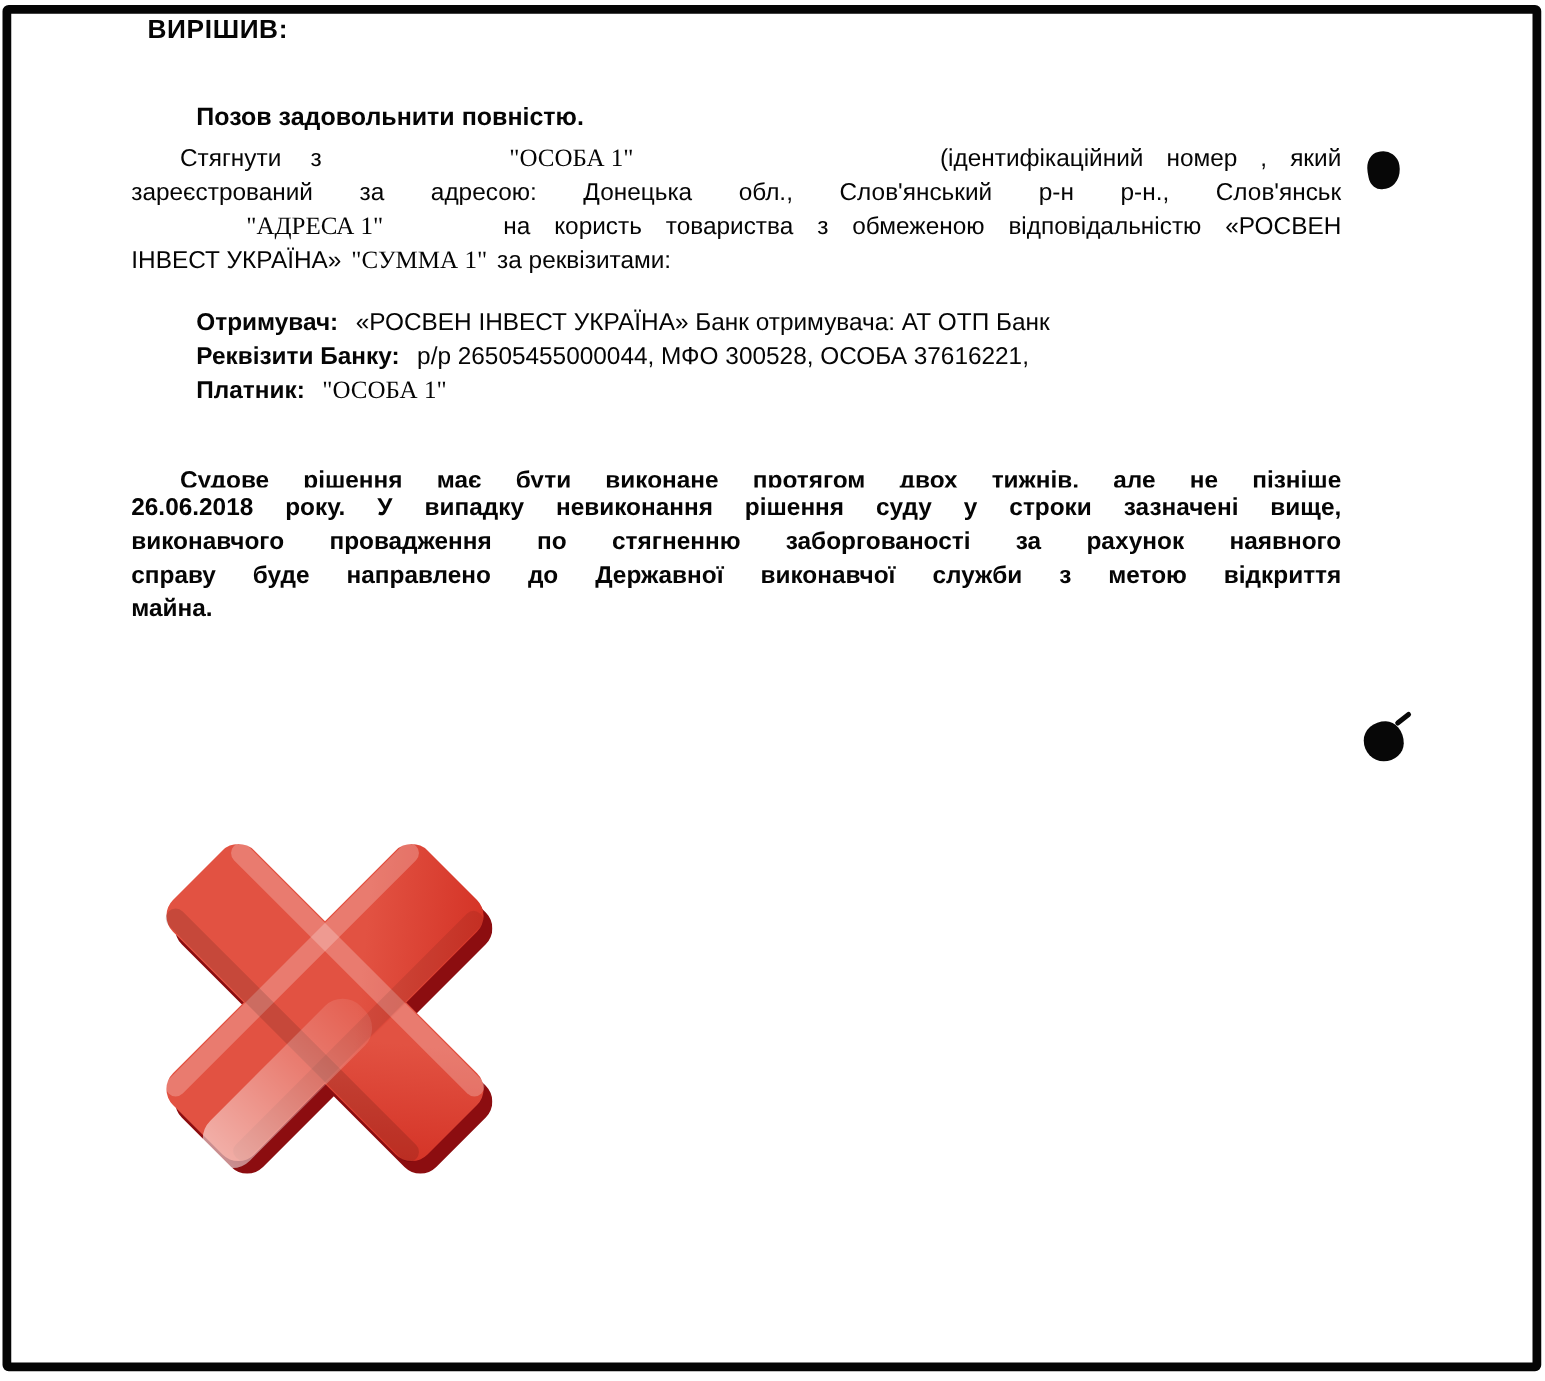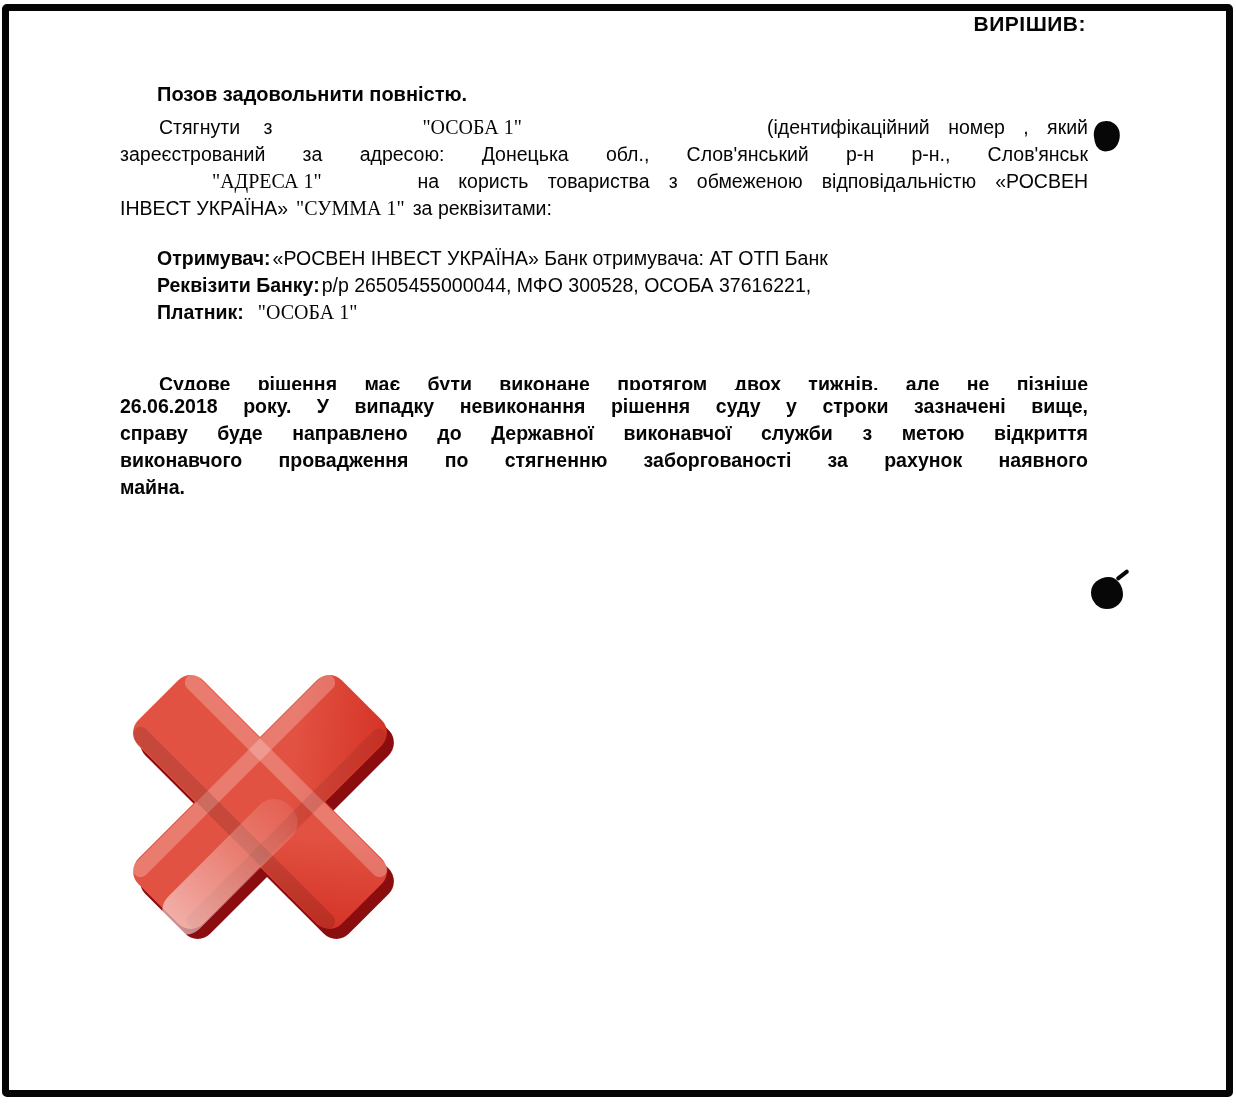--- a/index.html
+++ b/index.html
@@ -13,29 +13,29 @@
   }
   .frame{
     position:absolute;
     left:2px;top:4px;right:3px;bottom:8px;
     border:7px solid #050505;
     border-radius:5px;
     pointer-events:none;
   }
   .doc-title{
     position:absolute;top:12px;left:118px;width:968px;
-    text-align:right;
+    text-align:left;
     font-weight:bold;font-size:21px;letter-spacing:0.5px;
   }
   .decision-line{
     position:absolute;top:61px;left:157px;
     font-weight:bold;font-size:20px;margin-top:22px;
   }
   .para{
-    position:absolute;left:120px;width:968px;
+    position:absolute;left:105px;width:968px;
     font-size:19.5px;line-height:27px;
     font-weight:normal;
   }
   .p-claim{top:114px;}
   .p-req{top:245px;left:157px;width:929px;}
   .p-exec{top:371px;font-weight:bold;}
   .p-appeal{top:516px;font-weight:bold;}
   .line{white-space:nowrap;}
   .jline{
     white-space:normal;
@@ -55,21 +55,21 @@
   .ph-address{margin-left:92px;}
   .seg-fill{
     flex:1;margin-left:96px;display:block;
     text-align:justify;
     -moz-text-align-last:justify;
     text-align-last:justify;
   }
   .l4 .serif-ph{margin:0 8px;}
   .req-line{line-height:27px;}
   .req-label{font-weight:bold;}
-  .req-val{margin-left:2px;}
+  .req-val{margin-left:14px;}
   .req-val-ph{margin-left:14px;}
   .cutline{
     height:19px;overflow:hidden;margin-bottom:3px;
   }
   .blot{position:absolute;background:#070707;}
   .blot-1{
     left:1094px;top:121px;width:26px;height:30px;
     border-radius:46% 54% 58% 42% / 52% 48% 60% 40%;
     transform:rotate(-10deg);
   }
@@ -121,22 +121,22 @@
       <span class="req-label">Реквізити Банку:</span><span class="req-val">р/р 26505455000044, МФО 300528, ОСОБА 37616221,</span>
     </div>
     <div class="req-line">
       <span class="req-label">Платник:</span><span class="req-val req-val-ph serif-ph">"ОСОБА 1"</span>
     </div>
   </div>
 
   <div class="para p-exec">
     <div class="line jline indent cutline">Судове рішення має бути виконане протягом двох тижнів, але не пізніше</div>
     <div class="line jline">26.06.2018 року. У випадку невиконання рішення суду у строки зазначені вище,</div>
+    <div class="line jline">виконавчого провадження по стягненню заборгованості за рахунок наявного</div>
     <div class="line jline">справу буде направлено до Державної виконавчої служби з метою відкриття</div>
-    <div class="line jline">виконавчого провадження по стягненню заборгованості за рахунок наявного</div>
     <div class="line">майна.</div>
   </div>
 
   <div class="para p-appeal">
   </div>
 
   <div class="blot blot-1"></div>
   <div class="blot blot-2"></div>
 
   <div class="cross-wrap">

